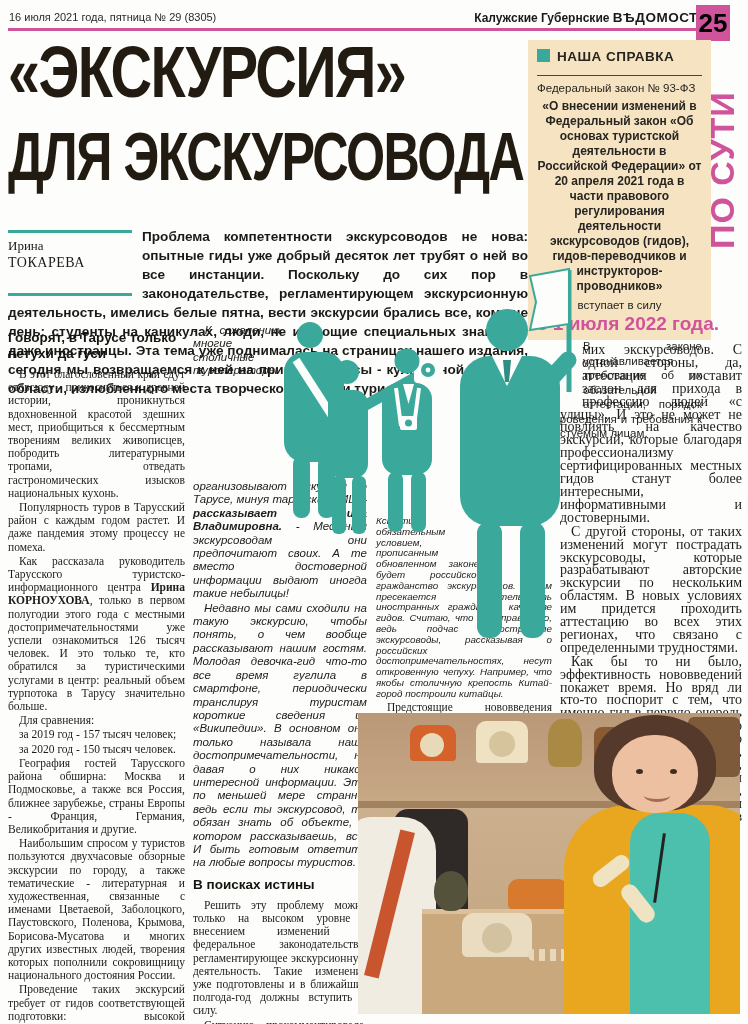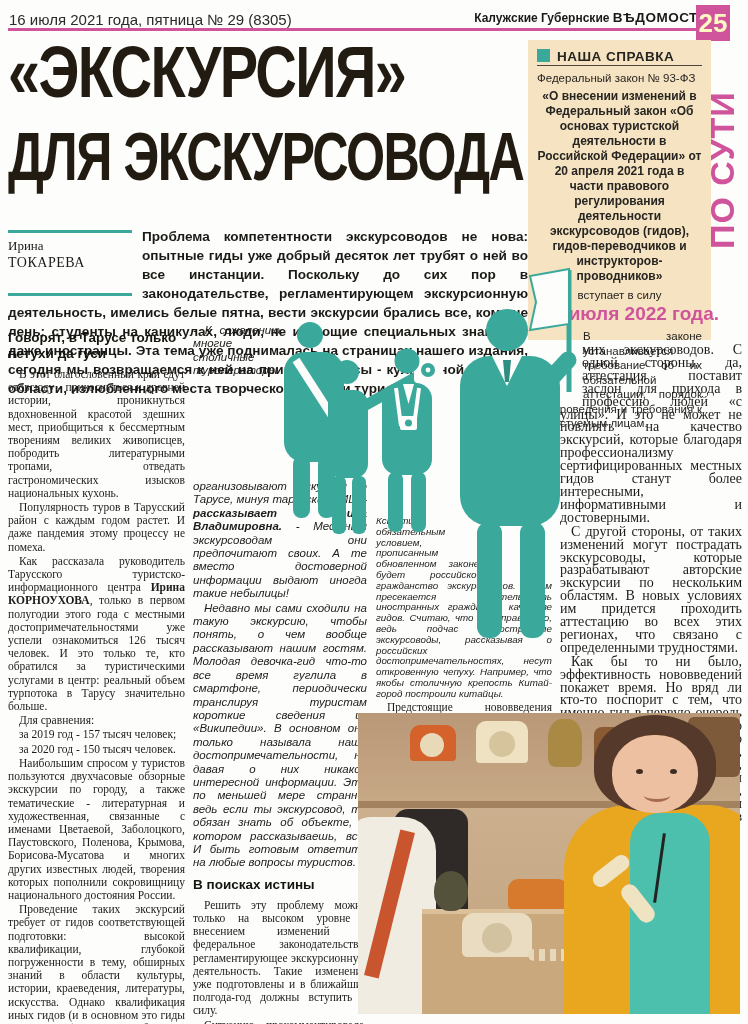--- a/index.html
+++ b/index.html
@@ -1,26 +1,26 @@
 <!DOCTYPE html>
 <html lang="ru"><head>
 <meta charset="utf-8">
 <style>
   html,body{margin:0;padding:0;background:#888;}
   .page{position:relative;width:748px;height:1024px;background:#fdfdfb;margin:0 auto;
         overflow:hidden;font-family:"Liberation Serif",serif;color:#1d1c1a;}
   
   .dateline{position:absolute;left:9px;top:11px;font-family:"Liberation Sans",sans-serif;
-        font-size:15px;color:#2a2a28;}
+        font-size:11px;color:#2a2a28;}
   .masthead{position:absolute;right:40px;top:10px;font-family:"Liberation Sans",sans-serif;
         font-size:12px;font-weight:bold;color:#1a1a18;white-space:nowrap;}
   .masthead .mh-bold{font-size:13.5px;font-weight:900;letter-spacing:.5px;}
   .pinkrule{position:absolute;left:8px;top:28px;width:702px;height:2.5px;background:#d0549b;}
   .pagenum{position:absolute;left:696px;top:5px;width:34px;height:36px;background:#d0549b;
-        color:#fef9c3;font-family:"Liberation Sans",sans-serif;font-weight:900;font-size:26px;
+        color:#000000;font-family:"Liberation Sans",sans-serif;font-weight:900;font-size:26px;
         display:flex;align-items:center;justify-content:center;}
   .vbanner{position:absolute;left:698px;top:44px;height:252px;width:48px;
         writing-mode:vertical-rl;transform:rotate(180deg);
         font-family:"Liberation Sans",sans-serif;font-weight:900;font-size:34px;
         letter-spacing:1px;color:#d0549b;text-align:center;line-height:48px;}
   
   .headline{position:absolute;left:8px;top:40px;width:530px;color:#221b12;
         font-family:"Liberation Sans",sans-serif;font-weight:900;line-height:64px;white-space:nowrap;}
   .headline .hl{display:inline-block;transform-origin:left bottom;letter-spacing:-2px;}
   #hl1{font-size:72px;transform:scaleX(.80);}
@@ -34,21 +34,21 @@
   .author{float:left;width:124px;height:52px;margin:3px 10px 2px 0;
         border-top:3px solid #3aa99b;border-bottom:3px solid #3aa99b;
         font-family:Liberation Serif, serif;font-weight:normal;font-size:13px;
         line-height:17px;padding:4px 0 4px 0;text-align:left;}
   .author .a2{font-size:14px;letter-spacing:.5px;}
   
   .infobox{position:absolute;left:528px;top:40px;width:183px;height:300px;background:#f6e3c1;
         box-sizing:border-box;padding:9px 9px 6px 9px;font-family:"Liberation Sans",sans-serif;
         color:#262522;z-index:1;}
   .ib-titlerow{display:flex;align-items:flex-start;gap:7px;border-bottom:1.5px solid #4a453d;
-        padding-bottom:1px;margin-bottom:6px;}
+        padding-bottom:11px;margin-bottom:6px;}
   .ib-sq{width:13px;height:13px;background:#3aa99b;flex:0 0 auto;}
   .ib-title{font-size:13.5px;font-weight:bold;letter-spacing:.5px;}
   .ib-law{font-size:11.5px;margin-bottom:5px;}
   .ib-lawname{font-size:12px;line-height:15px;font-weight:bold;text-align:center;margin-bottom:5px;}
   .ib-force{font-size:11.5px;text-align:center;margin-bottom:2px;}
   .ib-date{font-size:19px;font-weight:900;text-align:center;color:#d0549b;margin-bottom:4px;white-space:nowrap;}
   .ib-note{font-size:11.5px;line-height:14.5px;text-align:justify;}
   .ib-flagspace{float:left;width:46px;height:66px;}
   
   .col{position:absolute;font-size:11.5px;line-height:13.2px;text-align:justify;z-index:2;}
@@ -154,20 +154,21 @@
   </div>
 
   <div class="col serifcol" id="col1">
     <div class="sechead">Говорят, в Тарусе только петухи да гуси</div>
     <p>В этот благословенный край едут отовсюду - прикоснуться к древней истории, проникнуться вдохновенной красотой здешних мест, приобщиться к бессмертным творениям великих живописцев, побродить литературными тропами, отведать гастрономических изысков национальных кухонь.</p>
     <p>Популярность туров в Тарусский район с каждым годом растет. И даже пандемия этому процессу не помеха.</p>
     <p><span>Как рассказала руководитель Тарусского туристско-информационного центра </span><span class="b">Ирина КОРНОУХОВА</span><span>, только в первом полугодии этого года с местными достопримечательностями уже успели ознакомиться 126 тысяч человек. И это только те, кто обратился за туристическими услугами в центр: реальный объем турпотока в Тарусу значительно больше.</span></p>
     <p>Для сравнения:</p>
     <p>за 2019 год - 157 тысяч человек;</p>
     <p>за 2020 год - 150 тысяч человек.</p>
+    <p>География гостей Тарусского района обширна: Москва и Подмосковье, а также вся Россия, ближнее зарубежье, страны Европы - Франция, Германия, Великобритания и другие.</p>
     <p>Наибольшим спросом у туристов пользуются двухчасовые обзорные экскурсии по городу, а также тематические - литературная и художественная, связанные с именами Цветаевой, Заболоцкого, Паустовского, Поленова, Крымова, Борисова-Мусатова и многих других известных людей, творения которых пополнили сокровищницу национального достояния России.</p>
     <p>Проведение таких экскурсий требует от гидов соответствующей подготовки: высокой квалификации, глубокой погруженности в тему, обширных знаний в области культуры, истории, краеведения, литературы, искусства. Однако квалификация иных гидов (и в основном это гиды не местные) вызывает большие сомнения. Судя по рассказам сотрудниц центра, знания заезжих экскурсоводов о Тарусе зачастую лишь гусями да девочкой Марусей ограничиваются.</p>
   </div>
 
   <div class="col" id="col2">
     <div class="spacer-r" style="width:84px;height:156px;"></div>
     <p class="ital noind"><span>- К сожалению, многие столичные туроператоры организовывают экскурсии по Тарусе, минуя тарусский ТИЦ, - </span><span class="b">рассказывает Ирина Владимировна.</span><span> - Местным экскурсоводам они предпочитают своих. А те вместо достоверной информации выдают иногда такие небылицы!</span></p>
     <p class="ital">Недавно мы сами сходили на такую экскурсию, чтобы понять, о чем вообще рассказывают нашим гостям. Молодая девочка-гид что-то все время гуглила в смартфоне, периодически транслируя туристам короткие сведения из «Википедии». В основном она только называла наши достопримечательности, не давая о них никакой интересной информации. Это по меньшей мере странно, ведь если ты экскурсовод, то обязан знать об объекте, о котором рассказываешь, всё. И быть готовым ответить на любые вопросы туристов.</p>
     <div class="sechead sechead2">В поисках истины</div>
     <p class="serifcol">Решить эту проблему можно только на высоком уровне - внесением изменений в федеральное законодательство, регламентирующее экскурсионную деятельность. Такие изменения уже подготовлены и в ближайшие полгода-год должны вступить в силу.</p>

